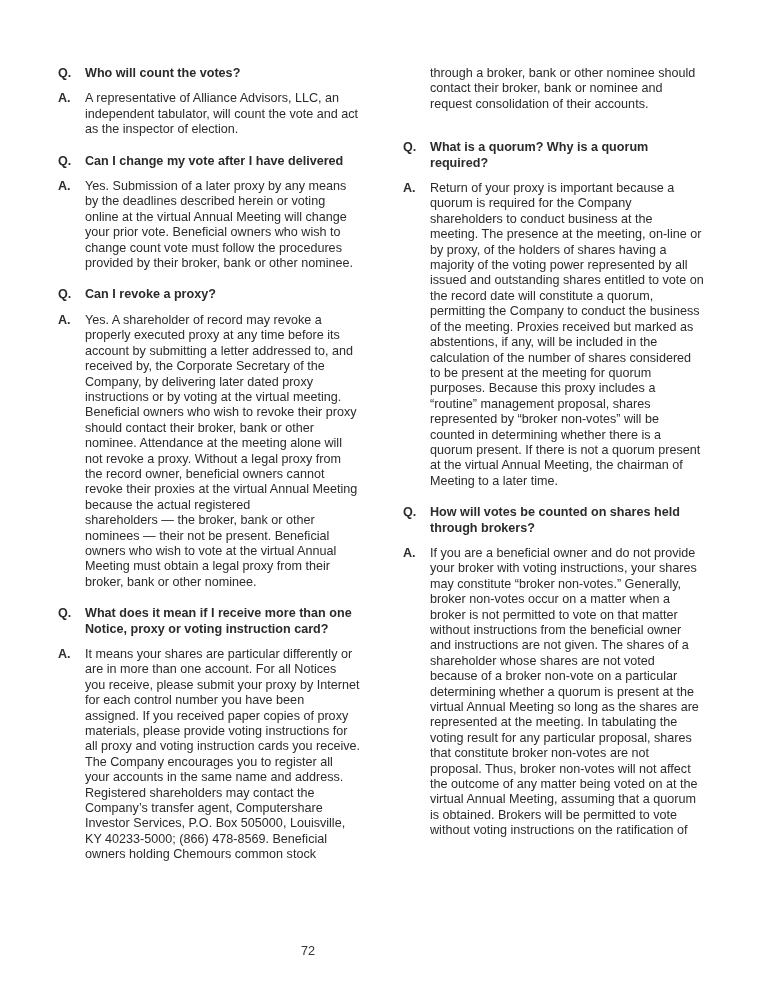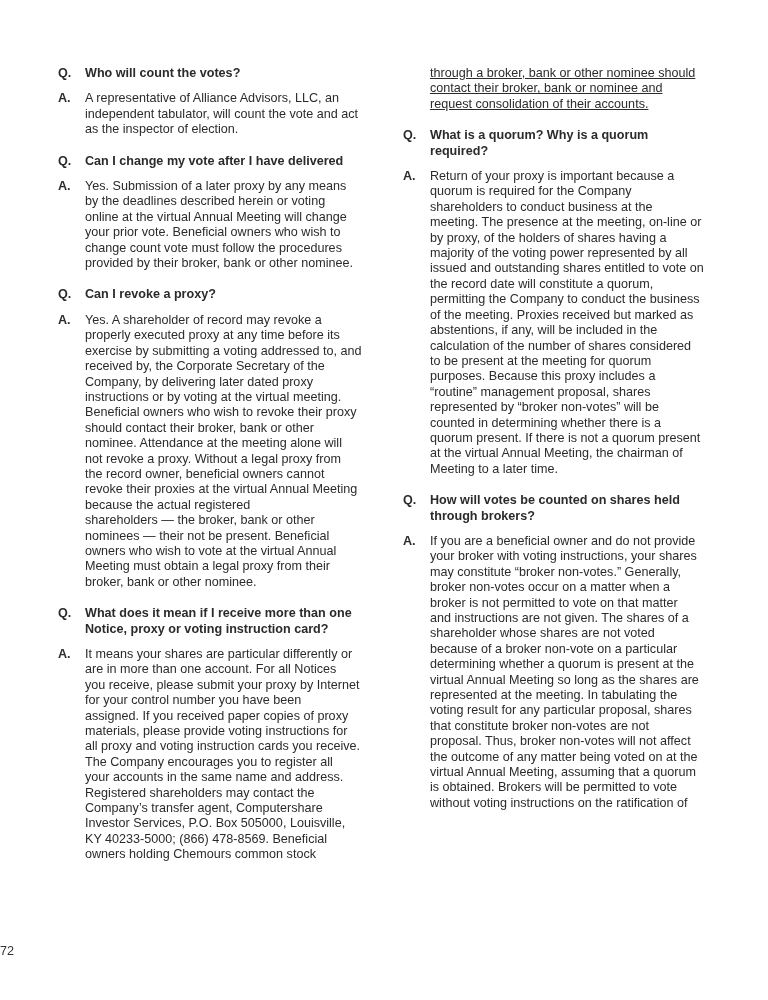--- a/index.html
+++ b/index.html
@@ -6,22 +6,22 @@
     body { width: 768px; height: 1000px; position: relative; overflow: hidden;
       font-family: "Liberation Sans", sans-serif; color: #2b2b2b; }
     .col { position: absolute; top: 66px; width: 320px; }
     .col-left { left: 58px; }
     .col-right { left: 403px; }
     .qa { position: relative; padding-left: 27px; font-size: 12.6px; line-height: 15.4px; }
     .qa .marker { position: absolute; left: 0; top: 0; font-weight: bold; }
     .qa.q { font-weight: bold; margin-bottom: 10px; }
     .qa.a { margin-bottom: 16px; }
     .line { display: block; white-space: nowrap; }
-    .cont { padding-left: 27px; font-size: 12.6px; line-height: 15.4px; margin-bottom: 16px; text-decoration: underline; }
-    .page-num { position: absolute; top: 944px; left: 0; width: 616px; 
+    .cont { padding-left: 27px; font-size: 12.6px; line-height: 15.4px; margin-bottom: 28px; }
+    .page-num { position: absolute; top: 944px; left: 0; width: 616px; text-align: center;
       font-size: 12.6px; color: #333; }
   </style>
 </head>
 <body>
 
 <div class="col col-left" id="left-col">
     <div class="qa q">
       <span class="marker">Q.</span>
       <span class="line">Who will count the votes?</span>
     </div>
@@ -45,21 +45,21 @@
       <span class="line">provided by their broker, bank or other nominee.</span>
     </div>
     <div class="qa q">
       <span class="marker">Q.</span>
       <span class="line">Can I revoke a proxy?</span>
     </div>
     <div class="qa a">
       <span class="marker">A.</span>
       <span class="line">Yes. A shareholder of record may revoke a</span>
       <span class="line">properly executed proxy at any time before its</span>
-      <span class="line">exercise by submitting a voting addressed to, and</span>
+      <span class="line">account by submitting a letter addressed to, and</span>
       <span class="line">received by, the Corporate Secretary of the</span>
       <span class="line">Company, by delivering later dated proxy</span>
       <span class="line">instructions or by voting at the virtual meeting.</span>
       <span class="line">Beneficial owners who wish to revoke their proxy</span>
       <span class="line">should contact their broker, bank or other</span>
       <span class="line">nominee. Attendance at the meeting alone will</span>
       <span class="line">not revoke a proxy. Without a legal proxy from</span>
       <span class="line">the record owner, beneficial owners cannot</span>
       <span class="line">revoke their proxies at the virtual Annual Meeting</span>
       <span class="line">because the actual registered</span>
@@ -72,21 +72,21 @@
     <div class="qa q">
       <span class="marker">Q.</span>
       <span class="line">What does it mean if I receive more than one</span>
       <span class="line">Notice, proxy or voting instruction card?</span>
     </div>
     <div class="qa a">
       <span class="marker">A.</span>
       <span class="line">It means your shares are particular differently or</span>
       <span class="line">are in more than one account. For all Notices</span>
       <span class="line">you receive, please submit your proxy by Internet</span>
-      <span class="line">for your control number you have been</span>
+      <span class="line">for each control number you have been</span>
       <span class="line">assigned. If you received paper copies of proxy</span>
       <span class="line">materials, please provide voting instructions for</span>
       <span class="line">all proxy and voting instruction cards you receive.</span>
       <span class="line">The Company encourages you to register all</span>
       <span class="line">your accounts in the same name and address.</span>
       <span class="line">Registered shareholders may contact the</span>
       <span class="line">Company’s transfer agent, Computershare</span>
       <span class="line">Investor Services, P.O. Box 505000, Louisville,</span>
       <span class="line">KY 40233-5000; (866) 478-8569. Beneficial</span>
       <span class="line">owners holding Chemours common stock</span>
@@ -133,20 +133,21 @@
         <span class="line">How will votes be counted on shares held</span>
         <span class="line">through brokers?</span>
       </div>
       <div class="qa a">
         <span class="marker">A.</span>
         <span class="line">If you are a beneficial owner and do not provide</span>
         <span class="line">your broker with voting instructions, your shares</span>
         <span class="line">may constitute “broker non-votes.” Generally,</span>
         <span class="line">broker non-votes occur on a matter when a</span>
         <span class="line">broker is not permitted to vote on that matter</span>
+        <span class="line">without instructions from the beneficial owner</span>
         <span class="line">and instructions are not given. The shares of a</span>
         <span class="line">shareholder whose shares are not voted</span>
         <span class="line">because of a broker non-vote on a particular</span>
         <span class="line">determining whether a quorum is present at the</span>
         <span class="line">virtual Annual Meeting so long as the shares are</span>
         <span class="line">represented at the meeting. In tabulating the</span>
         <span class="line">voting result for any particular proposal, shares</span>
         <span class="line">that constitute broker non-votes are not</span>
         <span class="line">proposal. Thus, broker non-votes will not affect</span>
         <span class="line">the outcome of any matter being voted on at the</span>

